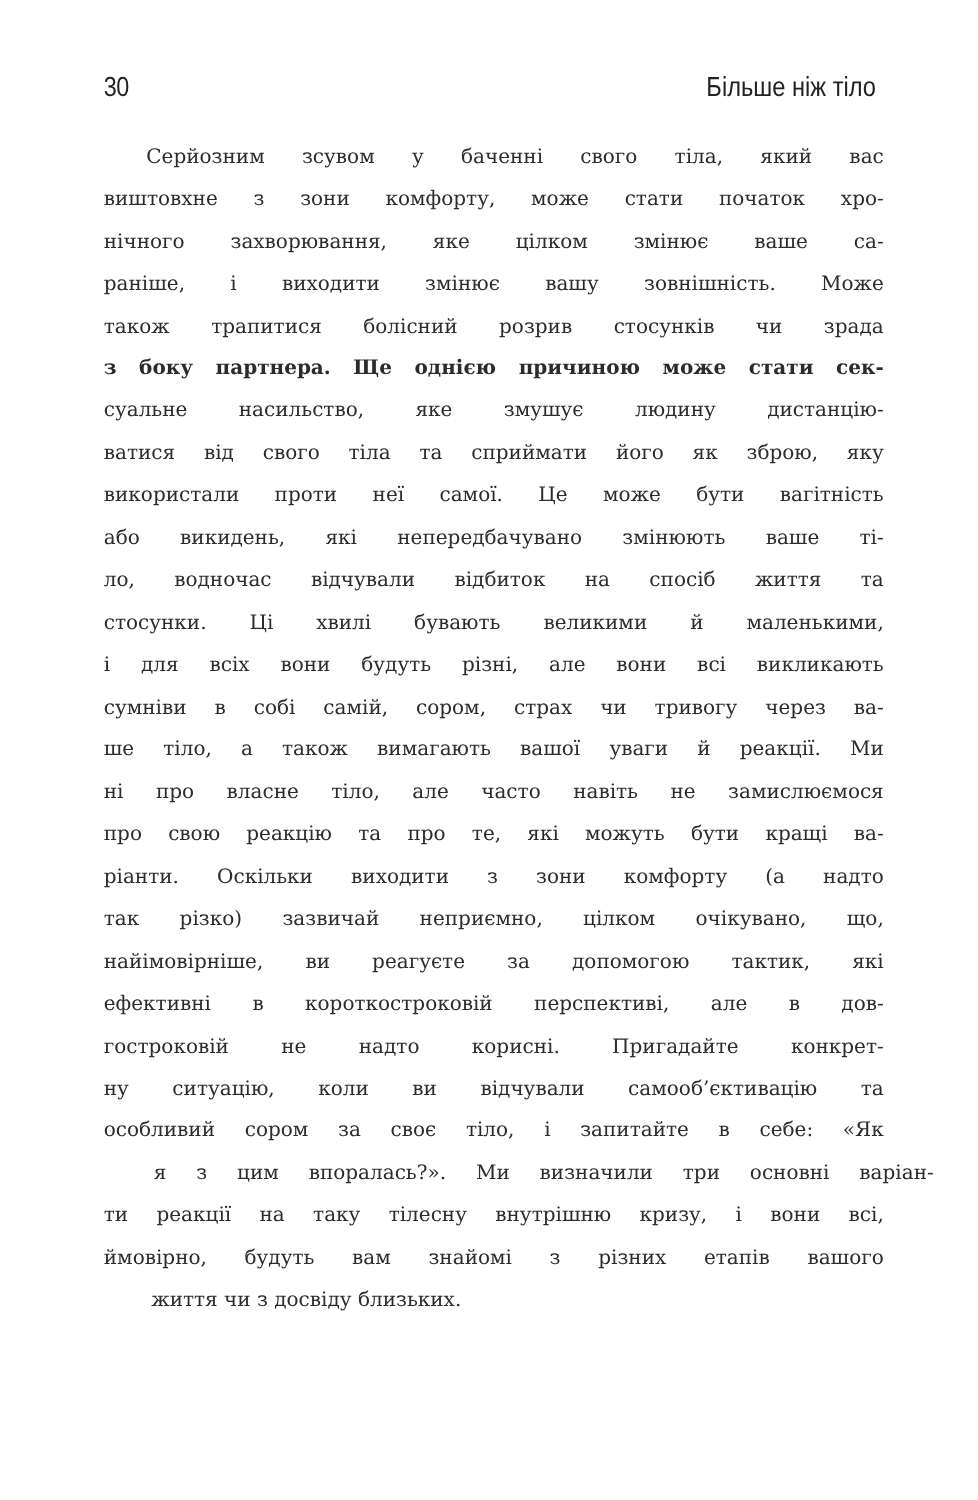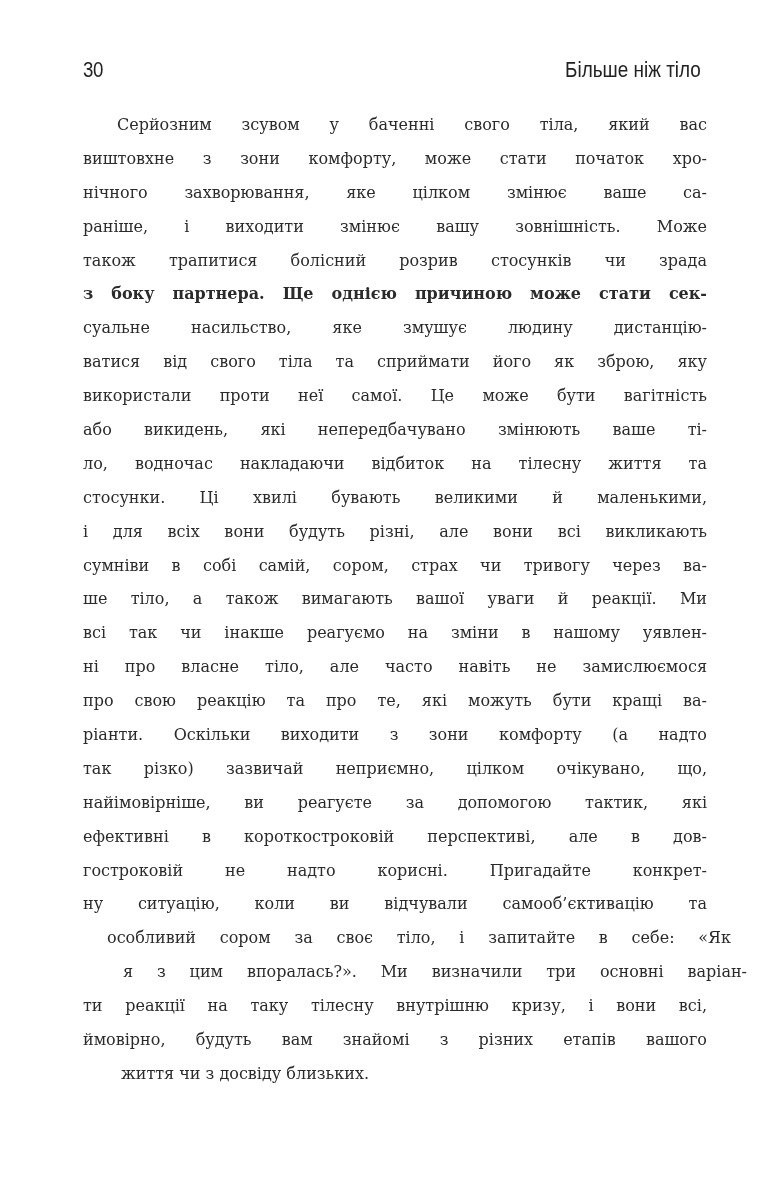--- a/index.html
+++ b/index.html
@@ -81,33 +81,32 @@
     <span class="line indent"><span class="line-inner" style="width: 590px;">Серйозним зсувом у баченні свого тіла, який вас</span></span>
     <span class="line"><span class="line-inner" style="width: 624px;">виштовхне з зони комфорту, може стати початок хро-</span></span>
     <span class="line"><span class="line-inner" style="width: 624px;">нічного захворювання, яке цілком змінює ваше са-</span></span>
     <span class="line"><span class="line-inner" style="width: 624px;">раніше, і виходити змінює вашу зовнішність. Може</span></span>
     <span class="line"><span class="line-inner" style="width: 624px;">також трапитися болісний розрив стосунків чи зрада</span></span>
     <span class="line"><span class="line-inner" style="width: 624px; font-weight: bold;">з боку партнера. Ще однією причиною може стати сек-</span></span>
     <span class="line"><span class="line-inner" style="width: 624px;">суальне насильство, яке змушує людину дистанцію-</span></span>
     <span class="line"><span class="line-inner" style="width: 624px;">ватися від свого тіла та сприймати його як зброю, яку</span></span>
     <span class="line"><span class="line-inner" style="width: 624px;">використали проти неї самої. Це може бути вагітність</span></span>
     <span class="line"><span class="line-inner" style="width: 624px;">або викидень, які непередбачувано змінюють ваше ті-</span></span>
-    <span class="line"><span class="line-inner" style="width: 624px;">ло, водночас накладаючи відбиток на тілесну життя та</span></span>
+    <span class="line"><span class="line-inner" style="width: 624px;">ло, водночас відчували відбиток на спосіб життя та</span></span>
     <span class="line"><span class="line-inner" style="width: 624px;">стосунки. Ці хвилі бувають великими й маленькими,</span></span>
     <span class="line"><span class="line-inner" style="width: 624px;">і для всіх вони будуть різні, але вони всі викликають</span></span>
     <span class="line"><span class="line-inner" style="width: 624px;">сумніви в собі самій, сором, страх чи тривогу через ва-</span></span>
     <span class="line"><span class="line-inner" style="width: 624px;">ше тіло, а також вимагають вашої уваги й реакції. Ми</span></span>
-    <span class="line"><span class="line-inner" style="width: 624px;">всі так чи інакше реагуємо на зміни в нашому уявлен-</span></span>
     <span class="line"><span class="line-inner" style="width: 624px;">ні про власне тіло, але часто навіть не замислюємося</span></span>
     <span class="line"><span class="line-inner" style="width: 624px;">про свою реакцію та про те, які можуть бути кращі ва-</span></span>
     <span class="line"><span class="line-inner" style="width: 624px;">ріанти. Оскільки виходити з зони комфорту (а надто</span></span>
     <span class="line"><span class="line-inner" style="width: 624px;">так різко) зазвичай неприємно, цілком очікувано, що,</span></span>
     <span class="line"><span class="line-inner" style="width: 624px;">найімовірніше, ви реагуєте за допомогою тактик, які</span></span>
     <span class="line"><span class="line-inner" style="width: 624px;">ефективні в короткостроковій перспективі, але в дов-</span></span>
     <span class="line"><span class="line-inner" style="width: 624px;">гостроковій не надто корисні. Пригадайте конкрет-</span></span>
     <span class="line"><span class="line-inner" style="width: 624px;">ну ситуацію, коли ви відчували самооб’єктивацію та</span></span>
-    <span class="line"><span class="line-inner" style="width: 624px; margin-left: 24px;">особливий сором за своє тіло, і запитайте в себе: «Як</span></span>
+    <span class="line"><span class="line-inner" style="width: 624px;">особливий сором за своє тіло, і запитайте в себе: «Як</span></span>
     <span class="line"><span class="line-inner" style="width: 624px; margin-left: 40px;">я з цим впоралась?». Ми визначили три основні варіан-</span></span>
     <span class="line"><span class="line-inner" style="width: 624px;">ти реакції на таку тілесну внутрішню кризу, і вони всі,</span></span>
     <span class="line"><span class="line-inner" style="width: 624px;">ймовірно, будуть вам знайомі з різних етапів вашого</span></span>
     <span class="line last"><span class="line-inner" style="width: auto;">життя чи з досвіду близьких.</span></span>
   </div>
 </div>
 
 </body></html>

